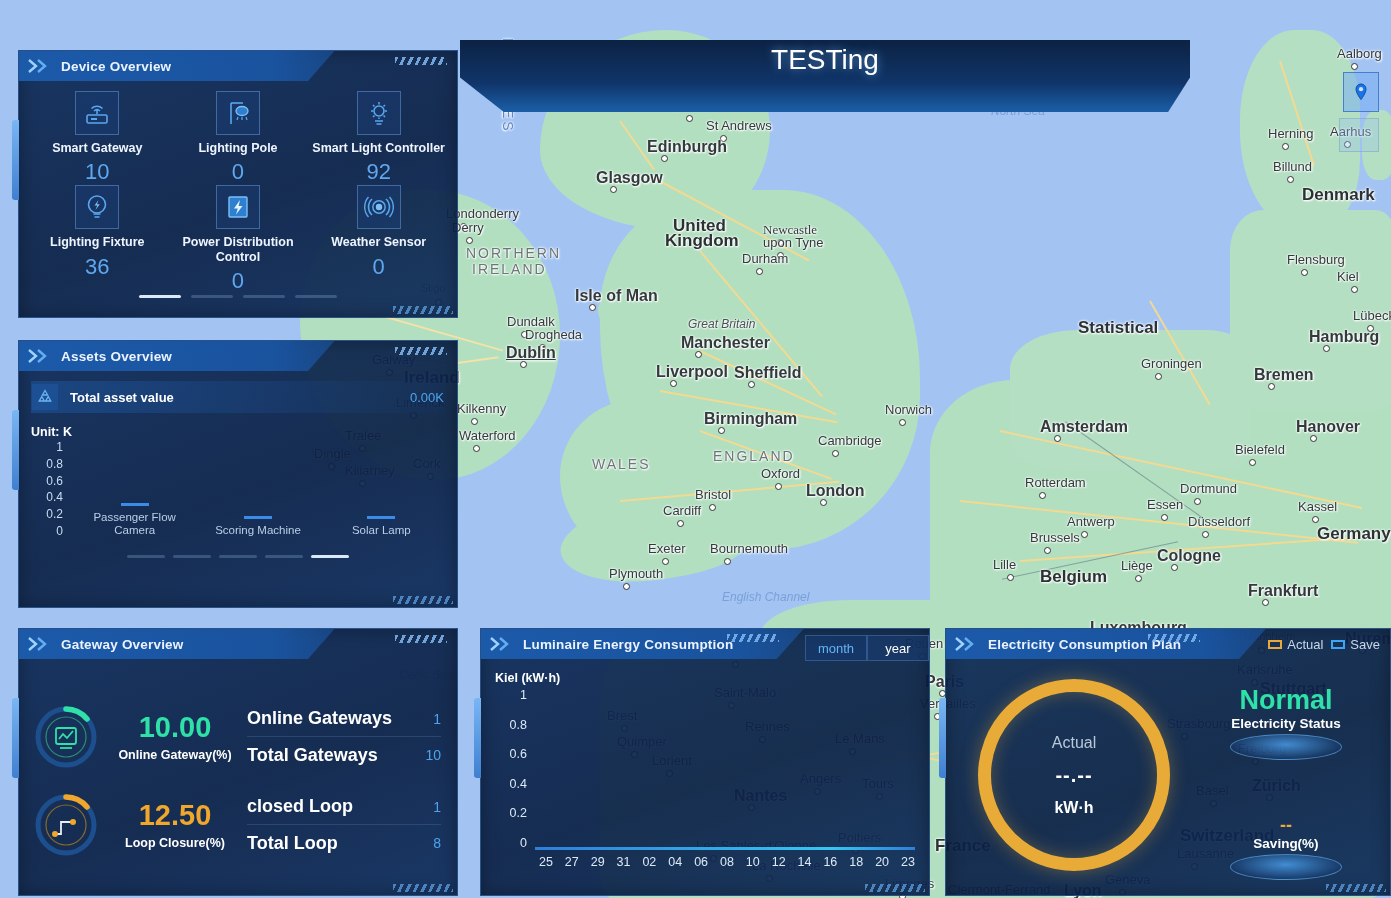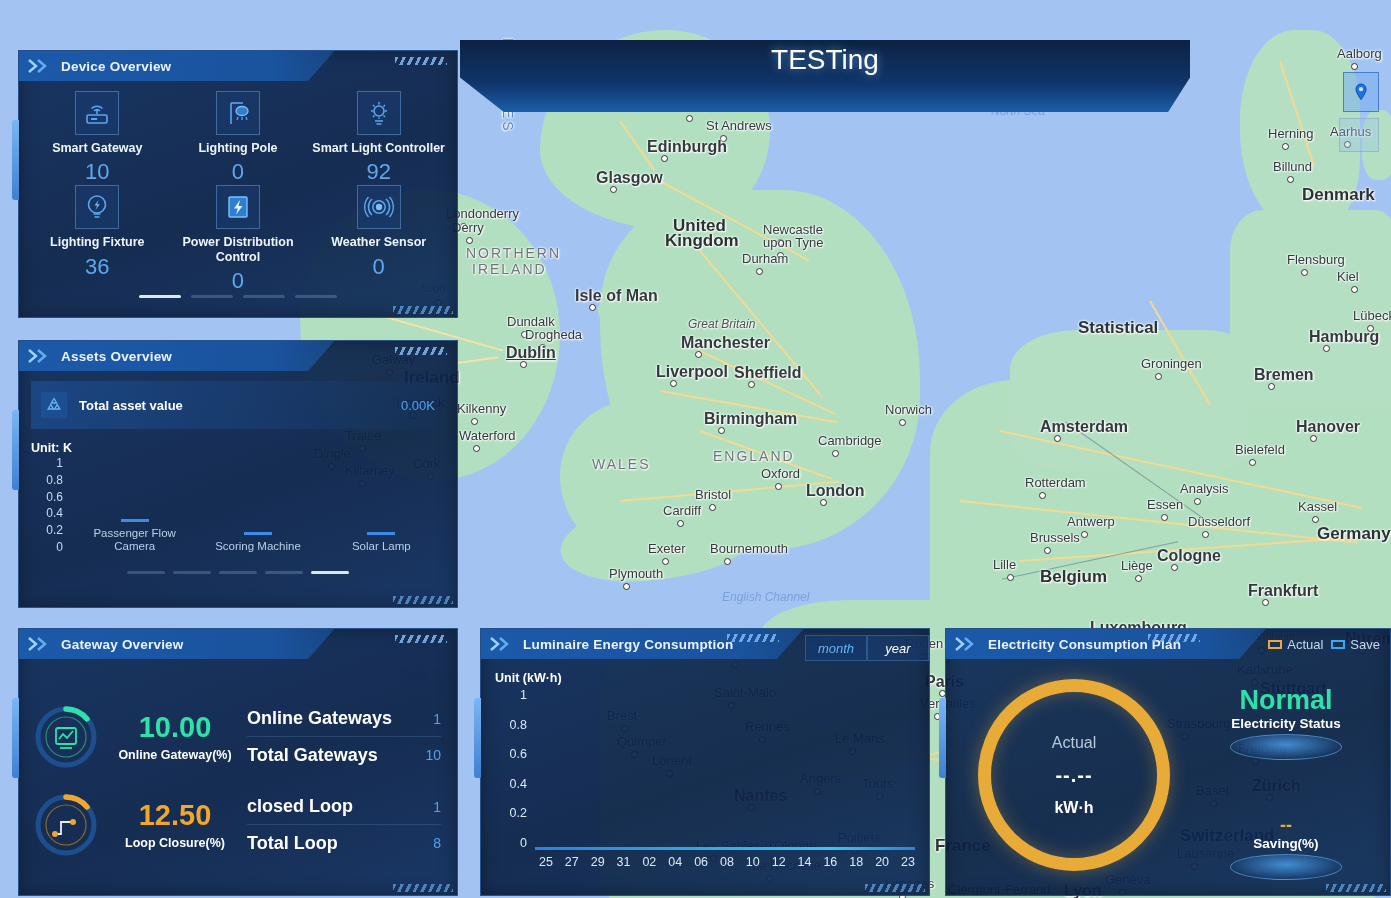--- a/index.html
+++ b/index.html
@@ -109,23 +109,23 @@
   }
   .dev-name { color: #eef5ff; font-size: 12.5px; font-weight: bold; text-align: center; line-height: 1.15; }
   .dev-count { color: #5fa8f0; font-size: 22px; margin-top: 4px; }
   .pager { display: flex; gap: 10px; justify-content: center; align-items: center; margin-top: 6px; }
   .pbar { width: 42px; height: 3px; background: rgba(150,185,225,.28); border-radius: 2px; cursor: pointer; }
   .pbar.on { background: #dbe8f7; }
 
   
   #assets-panel { left: 18px; top: 340px; width: 440px; height: 268px; }
   .asset-row {
-    margin: 10px 12px 0 12px; height: 48px; display: flex; align-items: center;
+    margin: 10px 12px 0 12px; height: 32px; display: flex; align-items: center;
     background: linear-gradient(90deg, rgba(30,86,160,.55), rgba(18,52,104,.15));
-    padding: 0 10px;
+    padding: 0 1px;
   }
   .asset-ico {
     width: 26px; height: 26px; display: flex; align-items: center; justify-content: center;
     background: rgba(30,90,165,.5); margin-right: 12px;
   }
   .asset-label { color: #ffffff; font-size: 13px; font-weight: bold; flex: 1; }
   .asset-value { color: #4ea3ef; font-size: 13px; }
   .unit-lab { color: #ffffff; font-size: 12.5px; font-weight: bold; margin: 12px 0 0 12px; }
   .asset-chart { position: relative; margin: 2px 10px 0 10px; height: 118px; }
   .yax { position: absolute; left: 0; top: 0; width: 34px; height: 96px;
@@ -147,21 +147,21 @@
   .gw-big.gold { color: #f0a72c; }
   .gw-cap { color: #ffffff; font-size: 12.5px; font-weight: bold; margin-top: 6px; }
   .gw-right { flex: 1; margin-left: 6px; }
   .gw-line { display: flex; align-items: center; height: 36px; border-bottom: 1px solid rgba(110,160,215,.22); }
   .gw-line:last-child { border-bottom: none; }
   .gw-key { color: #ffffff; font-size: 18px; font-weight: bold; flex: 1; }
   .gw-val { color: #4ea3ef; font-size: 14px; }
 
   
   #lum-panel { left: 480px; top: 628px; width: 450px; height: 268px; }
-  .seg-wrap { position: absolute; right: 0px; top: 6px; display: flex; z-index: 5; font-style: italic; }
+  .seg-wrap { position: absolute; right: 0px; top: 6px; display: flex; z-index: 5; }
   .seg {
     width: 62px; height: 26px; display: flex; align-items: center; justify-content: center;
     font-size: 13px; color: #ffffff; background: rgba(25,70,135,.35);
     border: 1px solid rgba(110,170,235,.3); cursor: pointer;
   }
   .seg.active { color: #64b5f6; background: rgba(20,58,116,.55); }
   .unit-lab2 { color: #ffffff; font-size: 12.5px; font-weight: bold; margin: 12px 0 0 14px; }
   .lum-chart { position: relative; margin: 4px 8px 0 10px; height: 192px; }
   .lyax { position: absolute; left: 0; top: 0; width: 36px; height: 160px;
           display: flex; flex-direction: column; justify-content: space-between; align-items: flex-end; }
@@ -292,21 +292,21 @@
         <div class="mlabel bigcity" style="left: 1309px; top: 328px;">Hamburg</div>
         <div class="mdot" style="left: 1323px; top: 345px;"></div>
         <div class="mlabel city" style="left: 446px; top: 206px;">Londonderry</div>
         <div class="mdot" style="left: 460px; top: 223px;"></div>
         <div class="mlabel city" style="left: 452px; top: 220px;">Derry</div>
         <div class="mdot" style="left: 466px; top: 237px;"></div>
         <div class="mlabel region" style="left: 466px; top: 245px;">NORTHERN</div>
         <div class="mlabel region" style="left: 472px; top: 261px;">IRELAND</div>
         <div class="mlabel country" style="left: 673px; top: 216px;">United</div>
         <div class="mlabel country" style="left: 665px; top: 231px;">Kingdom</div>
-        <div class="mlabel city" style="left: 763px; top: 222px;">Newcastle</div>
+        <div class="mlabel city" style="left: 763px; top: 222px; font-family: Liberation Serif, serif;">Newcastle</div>
         <div class="mdot" style="left: 777px; top: 239px;"></div>
         <div class="mlabel city" style="left: 763px; top: 235px;">upon Tyne</div>
         <div class="mdot" style="left: 777px; top: 252px;"></div>
         <div class="mlabel city" style="left: 742px; top: 251px;">Durham</div>
         <div class="mdot" style="left: 756px; top: 268px;"></div>
         <div class="mlabel bigcity" style="left: 575px; top: 287px;">Isle of Man</div>
         <div class="mdot" style="left: 589px; top: 304px;"></div>
         <div class="mlabel small" style="left: 421px; top: 282px;">Sligo</div>
         <div class="mdot" style="left: 435px; top: 299px;"></div>
         <div class="mlabel city" style="left: 507px; top: 314px;">Dundalk</div>
@@ -368,21 +368,21 @@
         <div class="mdot" style="left: 1268px; top: 383px;"></div>
         <div class="mlabel bigcity" style="left: 1040px; top: 418px;">Amsterdam</div>
         <div class="mdot" style="left: 1054px; top: 435px;"></div>
         <div class="mlabel bigcity" style="left: 1296px; top: 418px;">Hanover</div>
         <div class="mdot" style="left: 1310px; top: 435px;"></div>
         <div class="mlabel city" style="left: 1235px; top: 442px;">Bielefeld</div>
         <div class="mdot" style="left: 1249px; top: 459px;"></div>
         <div class="mlabel country" style="left: 1078px; top: 318px;">Statistical</div>
         <div class="mlabel city" style="left: 1025px; top: 475px;">Rotterdam</div>
         <div class="mdot" style="left: 1039px; top: 492px;"></div>
-        <div class="mlabel city" style="left: 1180px; top: 481px;">Analysis</div>
+        <div class="mlabel city" style="left: 1180px; top: 481px;">Dortmund</div>
         <div class="mdot" style="left: 1194px; top: 498px;"></div>
         <div class="mlabel city" style="left: 1147px; top: 497px;">Essen</div>
         <div class="mdot" style="left: 1161px; top: 514px;"></div>
         <div class="mlabel city" style="left: 1298px; top: 499px;">Kassel</div>
         <div class="mdot" style="left: 1312px; top: 516px;"></div>
         <div class="mlabel city" style="left: 1188px; top: 514px;">Düsseldorf</div>
         <div class="mdot" style="left: 1202px; top: 531px;"></div>
         <div class="mlabel city" style="left: 1067px; top: 514px;">Antwerp</div>
         <div class="mdot" style="left: 1081px; top: 531px;"></div>
         <div class="mlabel city" style="left: 1030px; top: 530px;">Brussels</div>
@@ -713,21 +713,21 @@
       </span>
       <span class="panel-title">Luminaire Energy Consumption</span>
     </div>
     <div class="hdr-deco" style="top:5px;right:150px;"></div>
 
     <div class="seg-wrap">
       <div class="seg active">month</div>
       <div class="seg">year</div>
     </div>
 
-    <div class="unit-lab2">Unit  (kW·h)</div>
+    <div class="unit-lab2">Kiel  (kW·h)</div>
 
     <div class="lum-chart">
       <div class="lyax">
         <span>1</span>
         <span>0.8</span>
         <span>0.6</span>
         <span>0.4</span>
         <span>0.2</span>
         <span>0</span>
       </div>

